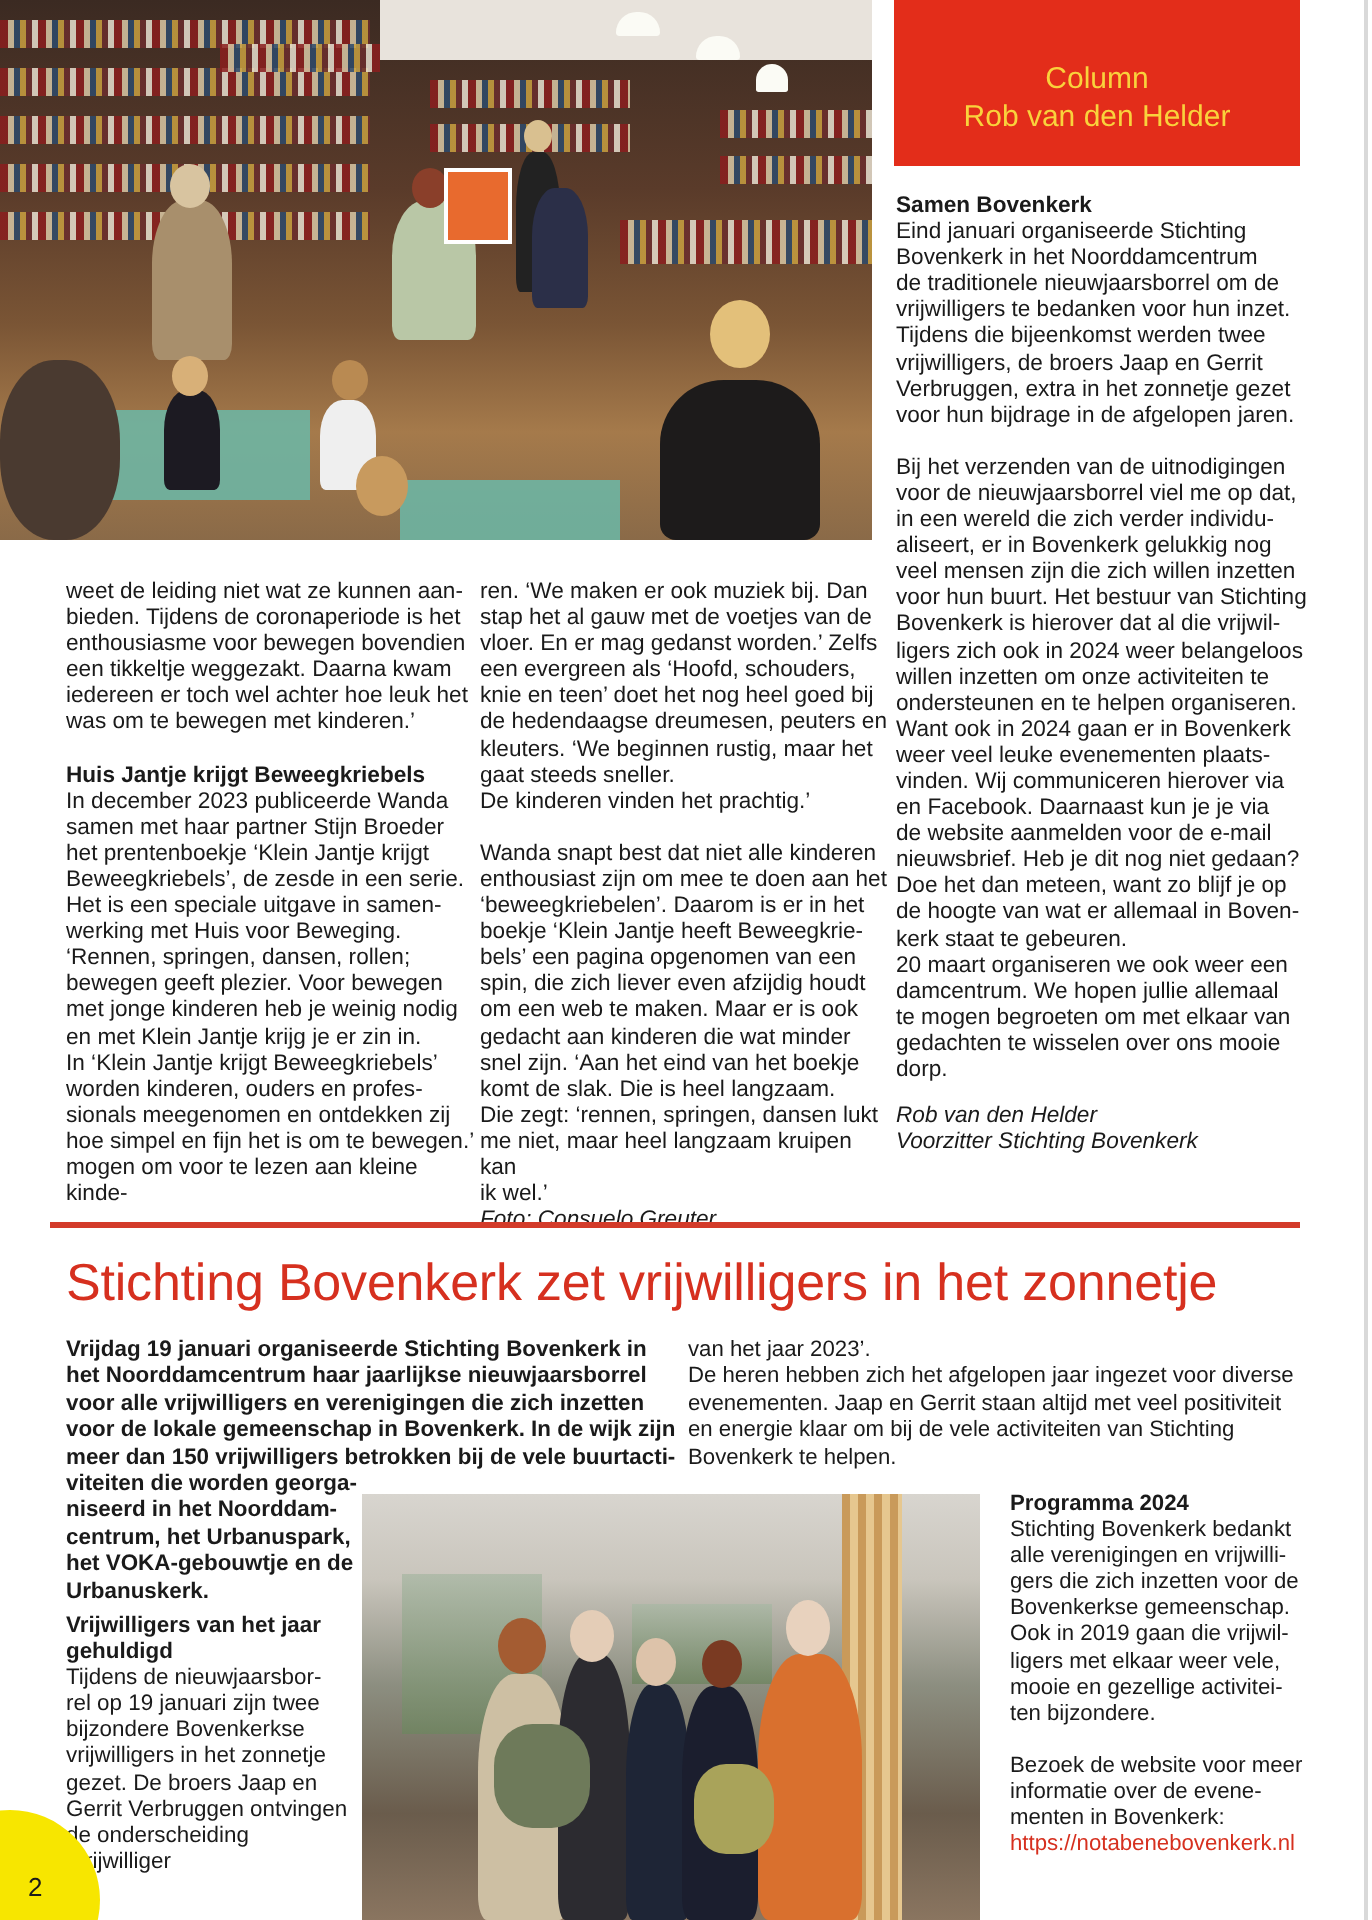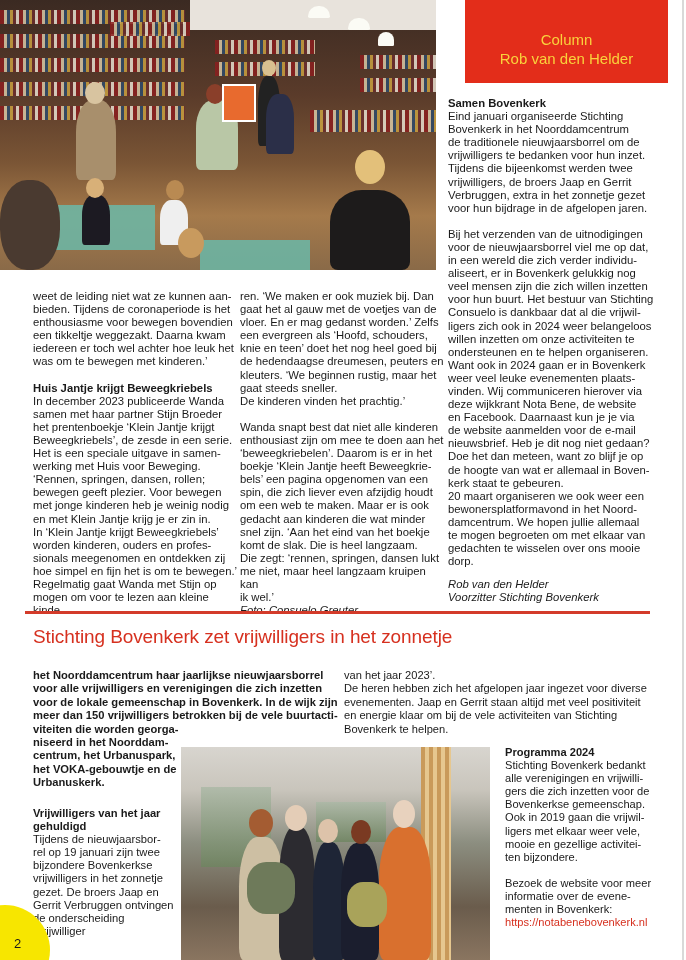--- a/index.html
+++ b/index.html
@@ -9,32 +9,32 @@
   .photo-top{position:absolute;left:0;top:0;width:436px;height:270px;overflow:hidden;
     background:linear-gradient(180deg,#3b2a22 0%,#5a3b2a 35%,#7a5535 60%,#a57a4b 80%,#8a6a48 100%);}
   .shelf{position:absolute;background:repeating-linear-gradient(90deg,#8b1e1e 0 4px,#d9c8a5 4px 7px,#2d4a6b 7px 10px,#c9a040 10px 13px,#6b2d2d 13px 16px,#e8e0d0 16px 19px);height:14px;opacity:.85;}
   .ceiling{position:absolute;left:190px;top:0;width:246px;height:30px;background:#e8e3dc;}
   .lamp{position:absolute;width:22px;height:12px;border-radius:12px 12px 2px 2px;background:#fbfbf5;}
   .person{position:absolute;border-radius:40% 40% 10% 10%;}
   .head{position:absolute;border-radius:50%;}
   .mat{position:absolute;background:#6bb8a8;opacity:.85;}
   .board{position:absolute;background:#e86a2e;border:2px solid #fff;}
   
-  .column-box{position:absolute;left:465px;top:0;width:203px;height:83px;background:#e32d1a;color:#f9d23c;
+  .column-box{position:absolute;left:447px;top:0;width:203px;height:83px;background:#e32d1a;color:#f9d23c;
     text-align:center;display:flex;flex-direction:column;justify-content:center;align-items:center;}
   .column-box span{font-size:15px;line-height:19px;padding-top:14px;}
   .column-box span+span{padding-top:0;}
   .txt{position:absolute;font-size:11.3px;line-height:13.1px;color:#1a1a1a;}
   .txt p{margin:0;}
   .txt .h{font-weight:bold;}
   .txt .i{font-style:italic;}
   .txt .gap{height:13px;}
   .link{color:#d6301f;}
   .divider{position:absolute;left:25px;top:611px;width:625px;height:3px;background:#d33b2a;}
-  .headline{position:absolute;left:33px;top:626px;font-size:19px;color:#d6301f;white-space:nowrap;letter-spacing:-0.1px;}
+  .headline{position:absolute;left:33px;top:626px;font-size:26px;color:#d6301f;white-space:nowrap;letter-spacing:-0.1px;}
   .lead{position:absolute;font-weight:bold;font-size:11.2px;line-height:13.4px;}
   .photo-bottom{position:absolute;left:181px;top:747px;width:309px;height:213px;overflow:hidden;
     background:linear-gradient(180deg,#d8d5cf 0%,#c9c5bc 20%,#8c8e80 45%,#6a5c4c 75%,#8a7560 100%);}
   .win{position:absolute;background:linear-gradient(180deg,#aab8a5,#6e8560);opacity:.8;}
   .page-circle{position:absolute;left:-40px;top:905px;width:90px;height:90px;border-radius:50%;background:#f7e600;}
   .page-num{position:absolute;left:14px;top:936px;font-size:13px;color:#1a1a1a;}
 </style>
 </head>
 <body>
 
@@ -97,27 +97,26 @@
   <p>Het is een speciale uitgave in samen-</p>
   <p>werking met Huis voor Beweging.</p>
   <p>‘Rennen, springen, dansen, rollen;</p>
   <p>bewegen geeft plezier. Voor bewegen</p>
   <p>met jonge kinderen heb je weinig nodig</p>
   <p>en met Klein Jantje krijg je er zin in.</p>
   <p>In ‘Klein Jantje krijgt Beweegkriebels’</p>
   <p>worden kinderen, ouders en profes-</p>
   <p>sionals meegenomen en ontdekken zij</p>
   <p>hoe simpel en fijn het is om te bewegen.’</p>
-  <p>Regelmatig gaat Wanda met Stijn op</p>
   <p>mogen om voor te lezen aan kleine kinde-</p>
 </div>
 
 <div class="txt" style="left:240px;top:290px;width:205px">
   <p>ren. ‘We maken er ook muziek bij. Dan</p>
-  <p>gaat het al gauw met de voetjes van de</p>
+  <p>stap het al gauw met de voetjes van de</p>
   <p>vloer. En er mag gedanst worden.’ Zelfs</p>
   <p>een evergreen als ‘Hoofd, schouders,</p>
   <p>knie en teen’ doet het nog heel goed bij</p>
   <p>de hedendaagse dreumesen, peuters en</p>
   <p>kleuters. ‘We beginnen rustig, maar het</p>
   <p>gaat steeds sneller.</p>
   <p>De kinderen vinden het prachtig.’</p>
   <div class="gap"></div>
   <p>Wanda snapt best dat niet alle kinderen</p>
   <p>enthousiast zijn om mee te doen aan het</p>
@@ -145,49 +144,48 @@
   <p>vrijwilligers, de broers Jaap en Gerrit</p>
   <p>Verbruggen, extra in het zonnetje gezet</p>
   <p>voor hun bijdrage in de afgelopen jaren.</p>
   <div class="gap"></div>
   <p>Bij het verzenden van de uitnodigingen</p>
   <p>voor de nieuwjaarsborrel viel me op dat,</p>
   <p>in een wereld die zich verder individu-</p>
   <p>aliseert, er in Bovenkerk gelukkig nog</p>
   <p>veel mensen zijn die zich willen inzetten</p>
   <p>voor hun buurt. Het bestuur van Stichting</p>
-  <p>Consuelo is dankbaar dat al die vrijwil-</p>
+  <p>Bovenkerk is hierover dat al die vrijwil-</p>
   <p>ligers zich ook in 2024 weer belangeloos</p>
   <p>willen inzetten om onze activiteiten te</p>
   <p>ondersteunen en te helpen organiseren.</p>
   <p>Want ook in 2024 gaan er in Bovenkerk</p>
   <p>weer veel leuke evenementen plaats-</p>
   <p>vinden. Wij communiceren hierover via</p>
-  <p>deze wijkkrant Nota Bene, de website</p>
   <p>en Facebook. Daarnaast kun je je via</p>
   <p>de website aanmelden voor de e-mail</p>
   <p>nieuwsbrief. Heb je dit nog niet gedaan?</p>
   <p>Doe het dan meteen, want zo blijf je op</p>
   <p>de hoogte van wat er allemaal in Boven-</p>
   <p>kerk staat te gebeuren.</p>
   <p>20 maart organiseren we ook weer een</p>
-  <p>bewonersplatformavond in het Noord-</p>
   <p>damcentrum. We hopen jullie allemaal</p>
   <p>te mogen begroeten om met elkaar van</p>
   <p>gedachten te wisselen over ons mooie</p>
   <p>dorp.</p>
   <div class="gap" style="height:10px"></div>
   <p class="i">Rob van den Helder</p>
   <p class="i">Voorzitter Stichting Bovenkerk</p>
 </div>
 
 <div class="divider"></div>
 <div class="headline">Stichting Bovenkerk zet vrijwilligers in het zonnetje</div>
 
 <div class="lead" style="left:33px;top:669px;width:310px">
+  <p style="margin:0">Vrijdag 19 januari organiseerde Stichting Bovenkerk in</p>
   <p style="margin:0">het Noorddamcentrum haar jaarlijkse nieuwjaarsborrel</p>
   <p style="margin:0">voor alle vrijwilligers en verenigingen die zich inzetten</p>
   <p style="margin:0">voor de lokale gemeenschap in Bovenkerk. In de wijk zijn</p>
   <p style="margin:0">meer dan 150 vrijwilligers betrokken bij de vele buurtacti-</p>
   <p style="margin:0">viteiten die worden georga-</p>
   <p style="margin:0">niseerd in het Noorddam-</p>
   <p style="margin:0">centrum, het Urbanuspark,</p>
   <p style="margin:0">het VOKA-gebouwtje en de</p>
   <p style="margin:0">Urbanuskerk.</p>
 </div>

